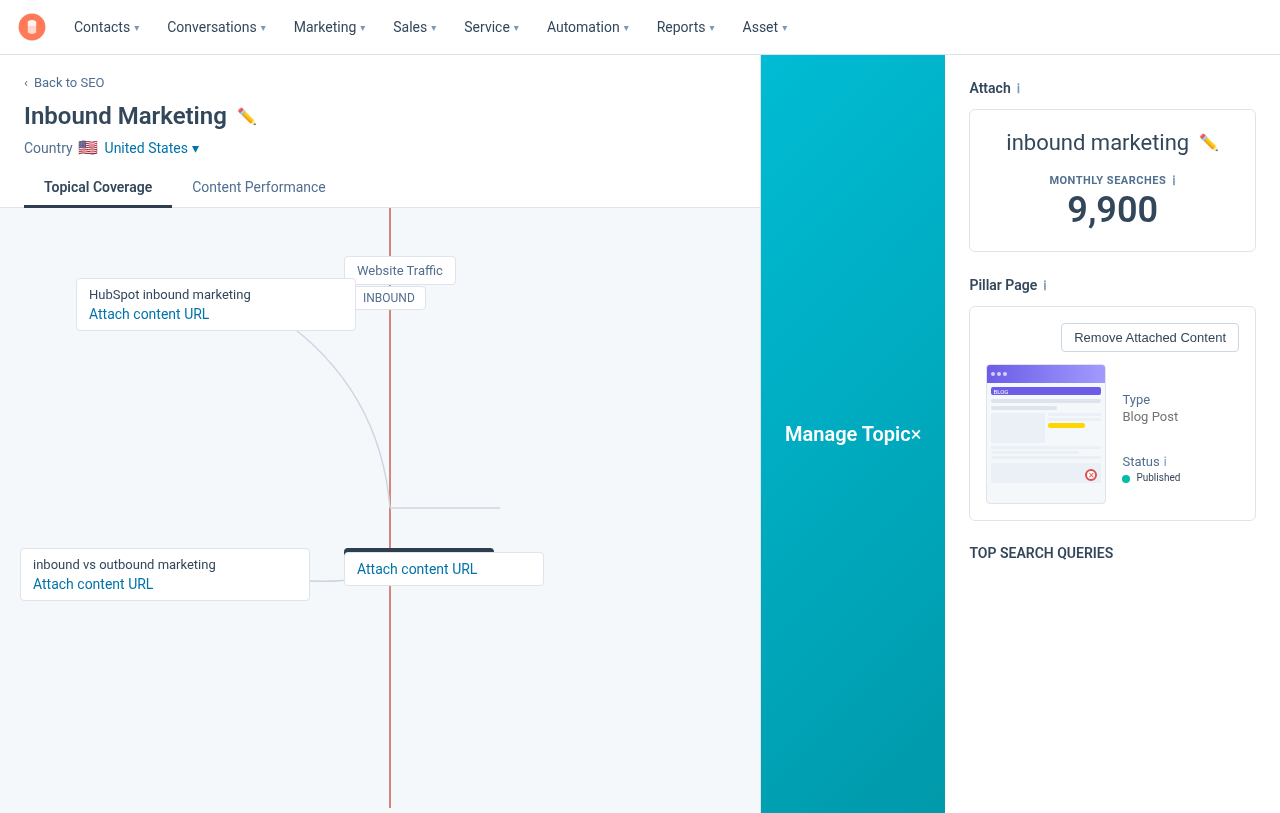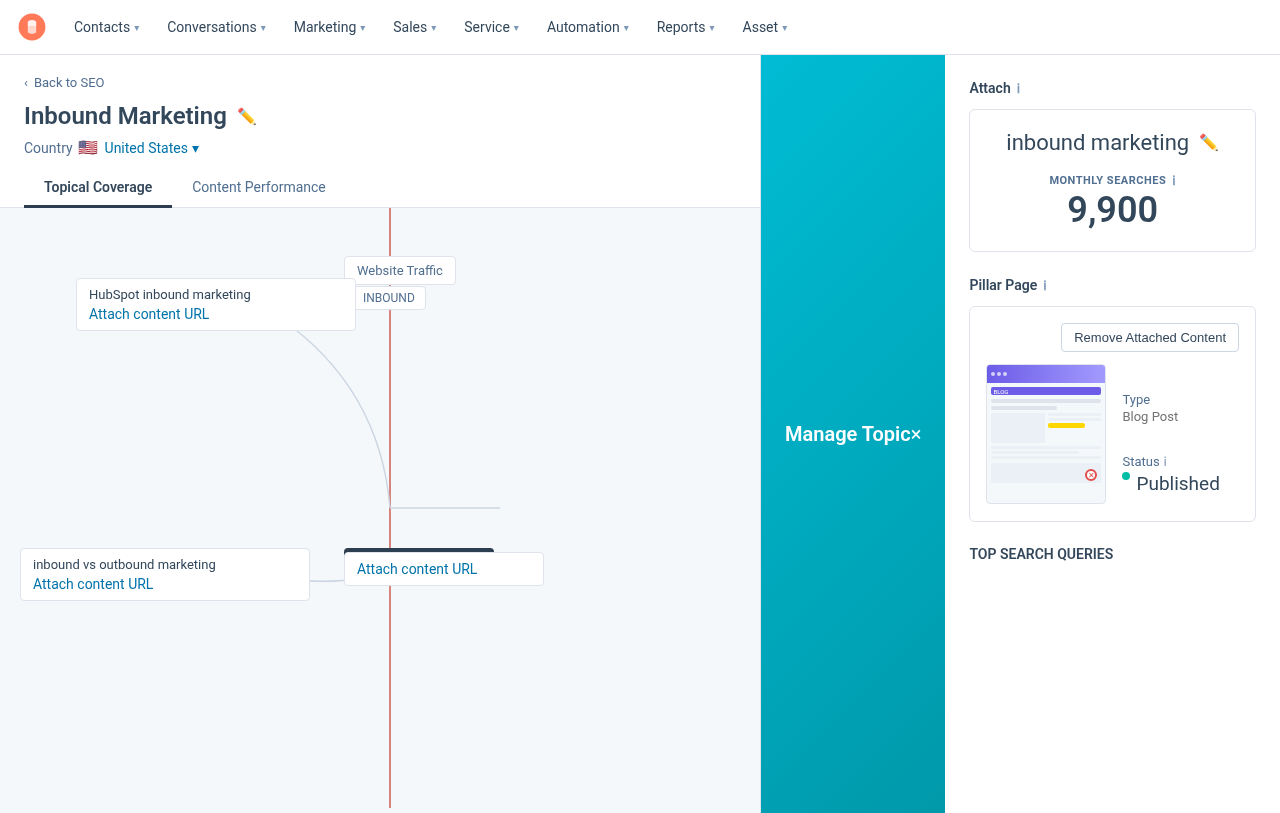--- a/index.html
+++ b/index.html
@@ -377,23 +377,23 @@
       font-size: 13px;
       color: #516f90;
       margin-bottom: 2px;
     }
     .meta-value {
       font-size: 13px;
       color: #737373;
     }
     .status-badge {
       display: flex;
-      align-items: flex-start;
+      align-items: flex-end;
       gap: 6px;
-      font-size: 19px;
+      font-size: 10px;
       color: #33475b;
     }
     .status-dot {
       width: 8px; height: 8px;
       border-radius: 50%;
       background: #00bda5;
     }
 
     .top-queries-section .section-label {
       margin-top: 4px;

